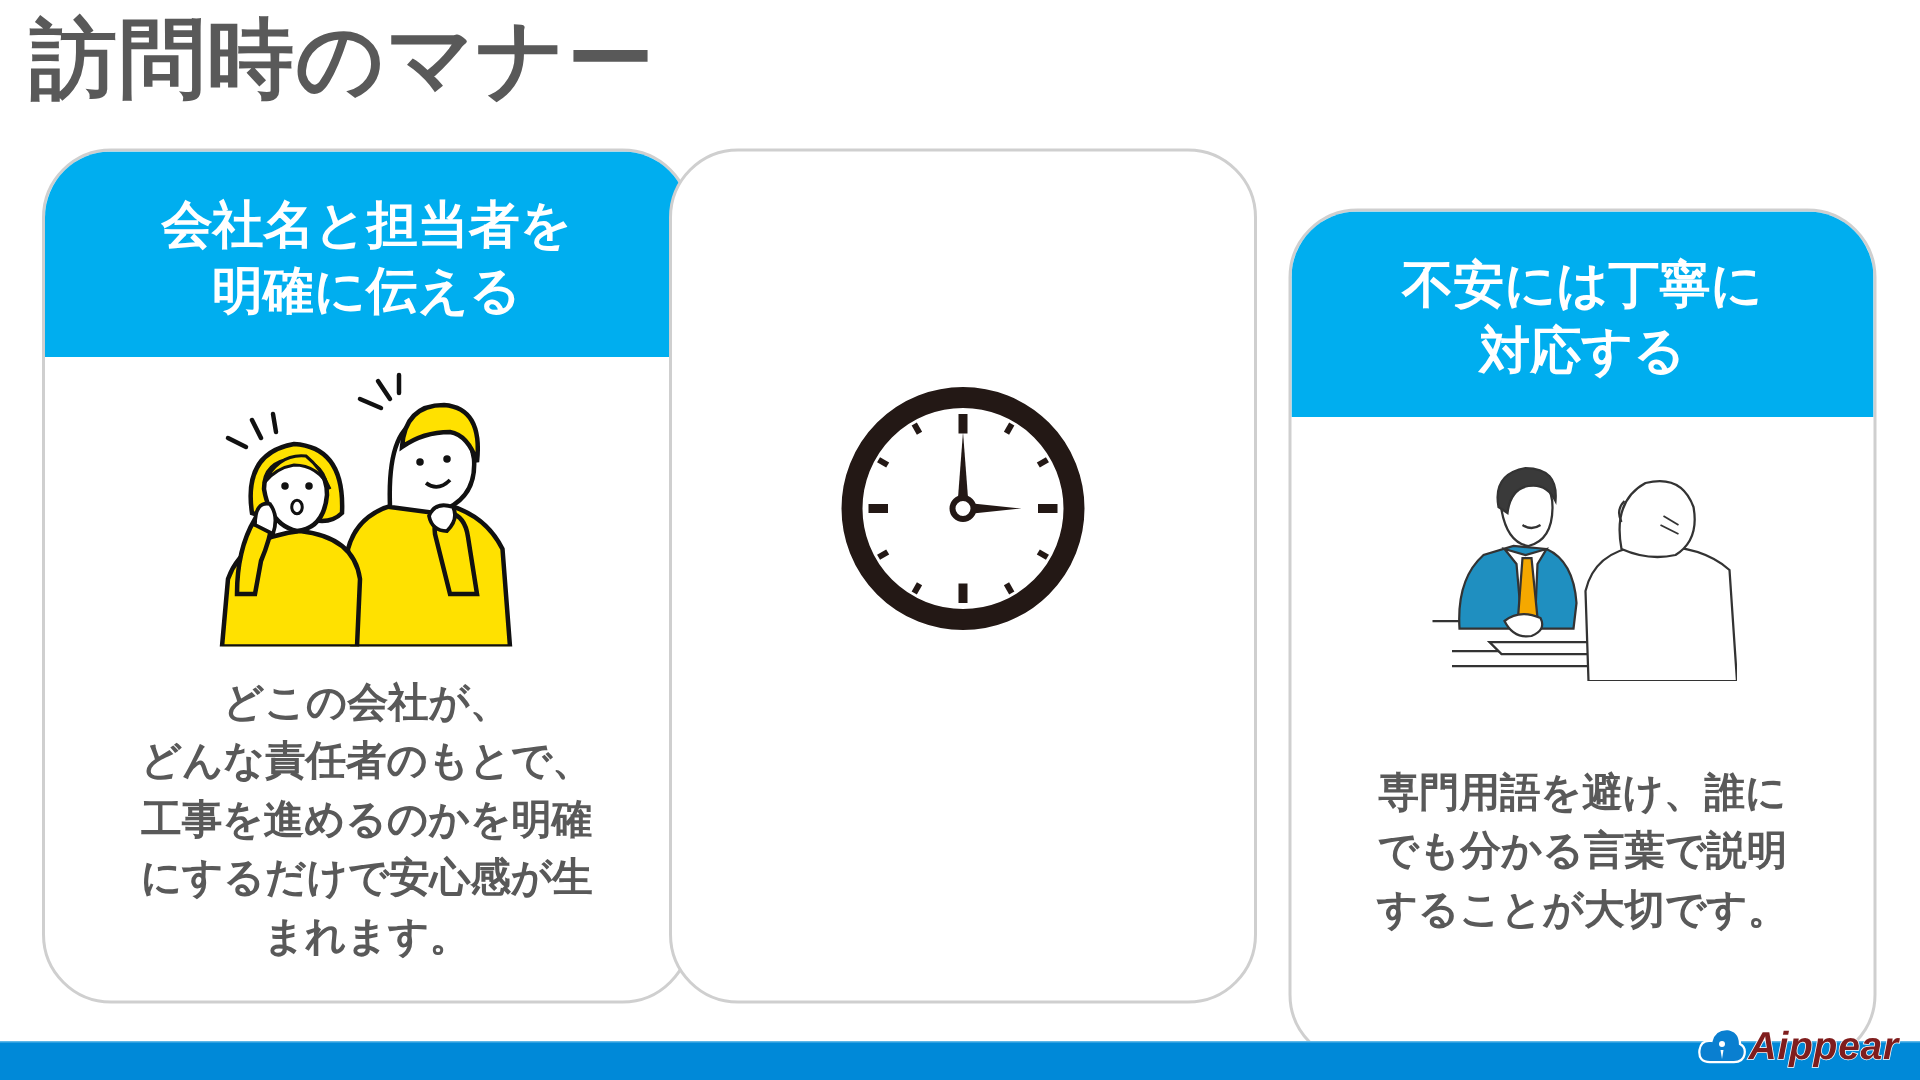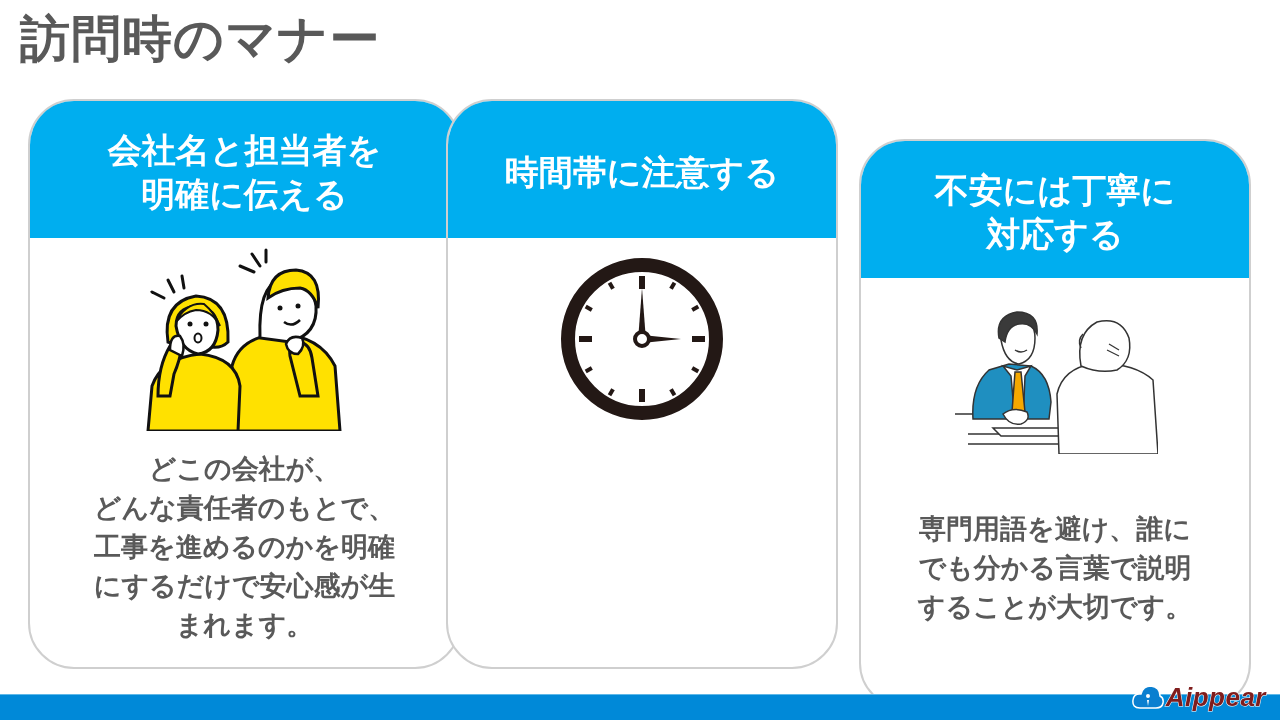--- a/index.html
+++ b/index.html
@@ -3,21 +3,21 @@
 <meta charset="utf-8">
 <style>
   html, body { margin: 0; padding: 0; }
   body {
     width: 1280px; height: 720px; overflow: hidden; position: relative;
     background: #ffffff;
     font-family: "DejaVu Sans", "Liberation Sans", sans-serif;
   }
   .page-title {
     position: absolute; left: 20px; top: 6px;
-    font-size: 50px; font-weight: bold; color: #595959;
+    font-size: 58px; font-weight: bold; color: #595959;
     letter-spacing: 1px; line-height: 66px; white-space: nowrap;
   }
   .card {
     position: absolute; top: 99px; height: 570px;
     border: 2px solid #cfcfcf; border-radius: 46px;
     background: #ffffff; overflow: hidden; box-sizing: border-box;
   }
   .card-1 { left: 28px; width: 433px; }
   .card-2 { left: 446px; width: 392px; }
   .card-3 { left: 859px; width: 392px; margin-top: 40px; }
@@ -112,23 +112,20 @@
   <div class="card-body">
     <div class="card-body-text">どこの会社が、
 どんな責任者のもとで、
 工事を進めるのかを明確
 にするだけで安心感が生
 まれます。</div>
   </div>
 </div>
 
 <div class="card card-2">
-  <div class="card-header">
-    <div class="card-header-text">時間帯に注意する</div>
-  </div>
   <div class="card-illustration">
     <svg width="170" height="170" viewBox="0 0 170 170">
       <circle cx="85" cy="85" r="74" fill="#fff" stroke="#231815" stroke-width="14"></circle>
       <g fill="#231815">
         <rect x="82" y="22" width="6" height="13"></rect>
         <rect x="82" y="135" width="6" height="13"></rect>
         <rect x="22" y="82" width="13" height="6"></rect>
         <rect x="135" y="82" width="13" height="6"></rect>
       </g>
       <g stroke="#231815" stroke-width="4" stroke-linecap="butt">

